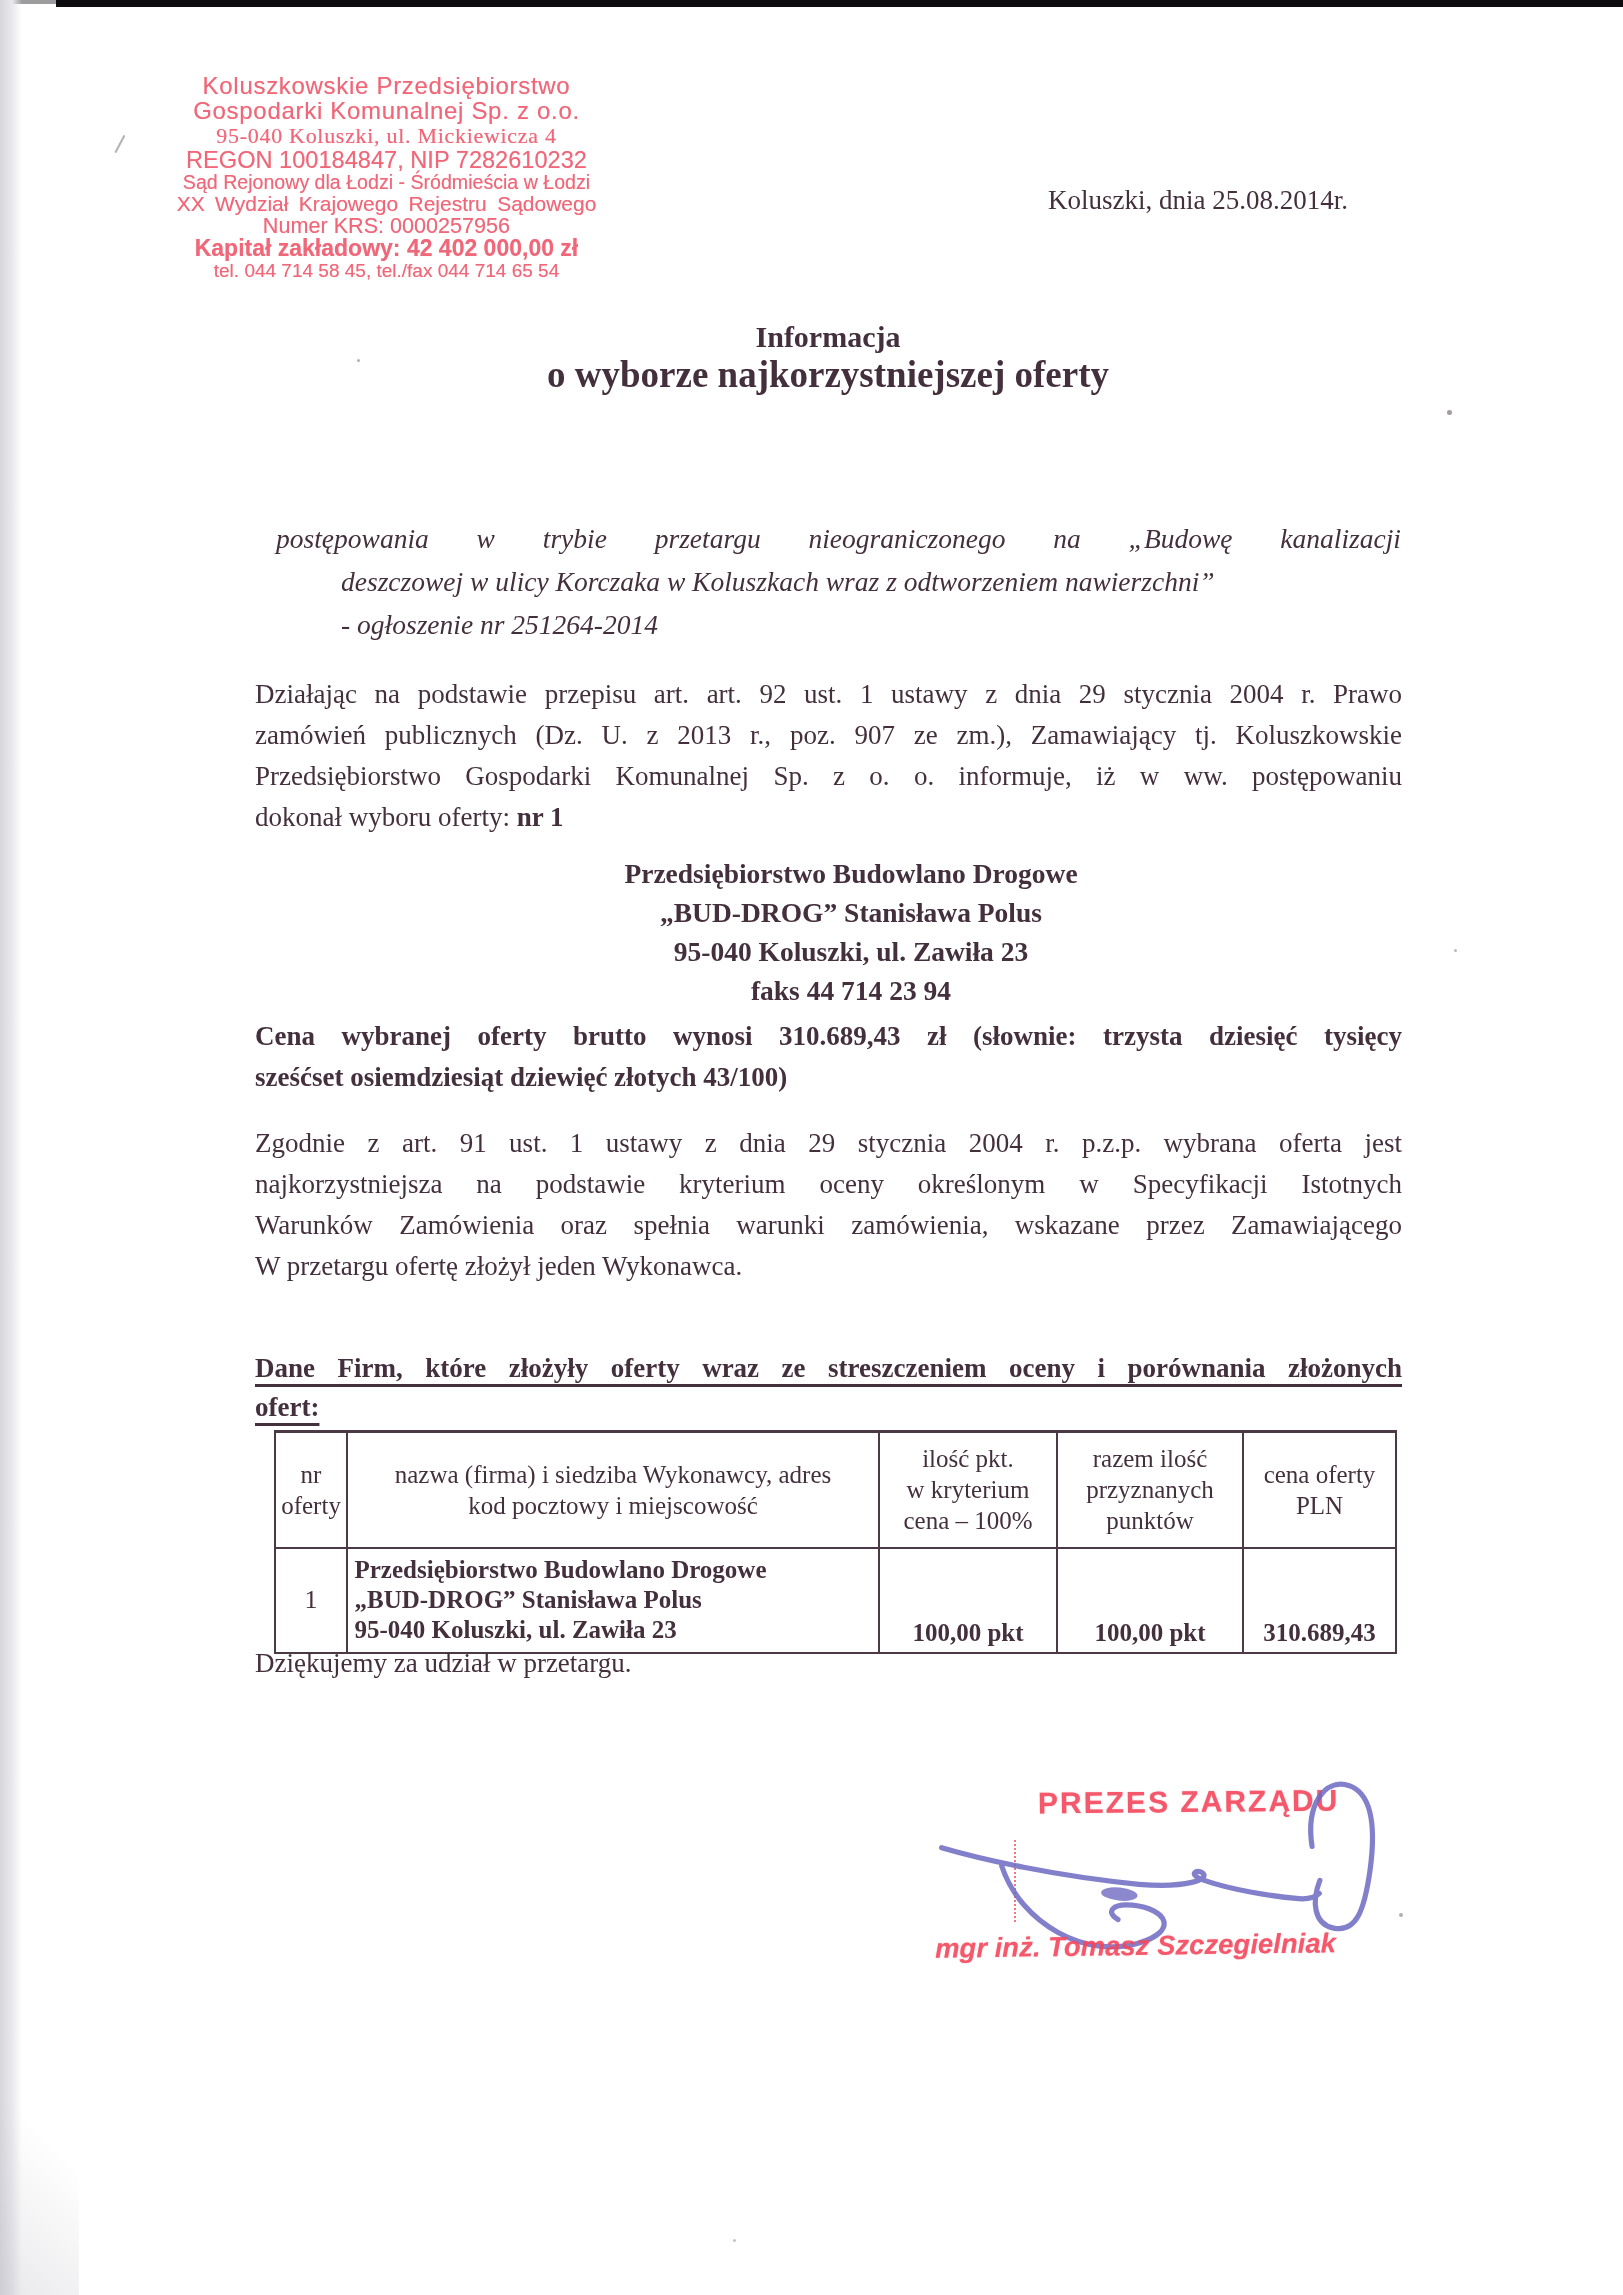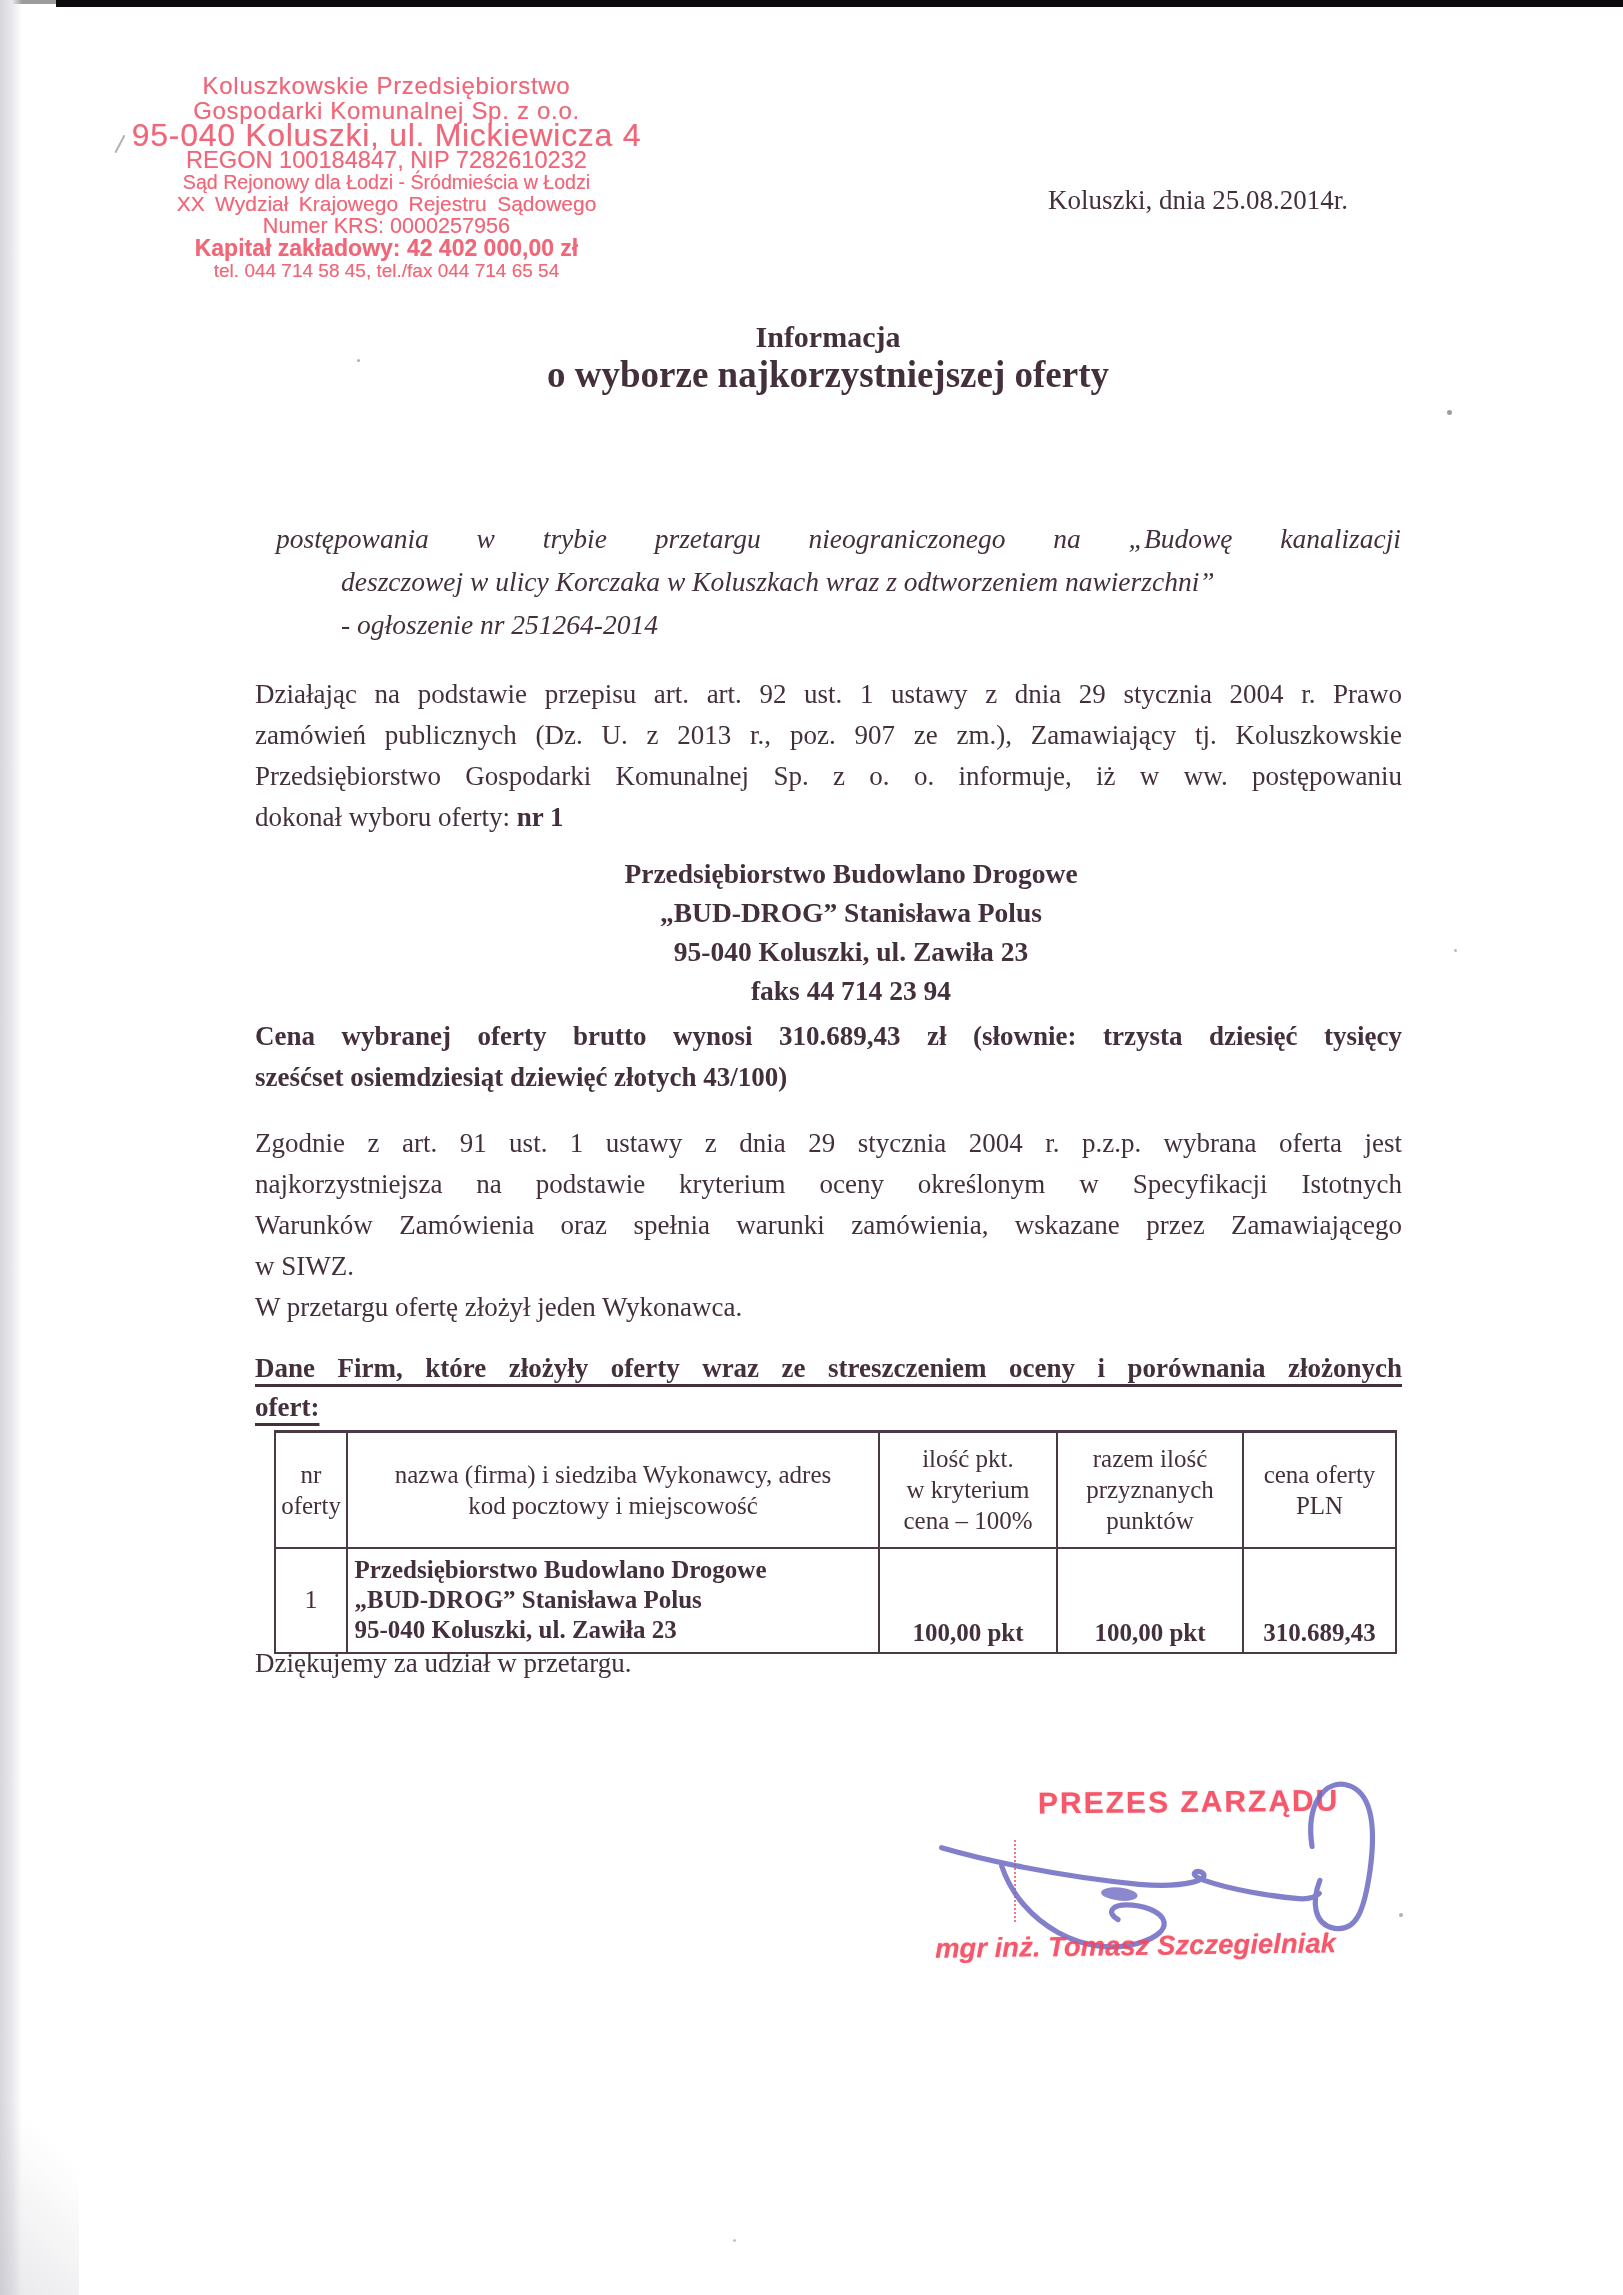--- a/index.html
+++ b/index.html
@@ -11,21 +11,21 @@
     background:linear-gradient(45deg,rgba(190,188,196,.35),rgba(245,244,246,0) 60%);}
   .top-bar{position:absolute;left:56px;top:0;width:1567px;height:7.2px;background:#0d0b0e;}
   .top-bar-l{position:absolute;left:0;top:0;width:56px;height:3.9px;background:#3a383c;opacity:.5;}
 
   
   .letterhead{position:absolute;left:128px;top:73px;width:517px;text-align:center;
     font-family:"Liberation Sans","DejaVu Sans",sans-serif;color:#ee5c6f;opacity:.93;
     text-shadow:0 0 0.7px rgba(238,92,111,.55);}
   .lh1{font-size:24px;line-height:25px;letter-spacing:0.7px;}
   .lh2{font-size:24px;line-height:25px;letter-spacing:0.7px;}
-  .lh3{font-size:32px;line-height:25px;letter-spacing:0.7px;}
+  .lh3{font-size:22px;line-height:25px;letter-spacing:0.7px;font-family:Liberation Serif, serif;}
   .lh4{font-size:23.6px;line-height:24px;}
   .lh5{font-size:19.6px;line-height:21px;}
   .lh6{font-size:21px;line-height:22px;word-spacing:4.6px;}
   .lh7{font-size:21.6px;line-height:22px;}
   .lh8{font-size:23px;line-height:23.6px;font-weight:600;}
   .lh9{font-size:19px;line-height:20px;}
 
   .date{position:absolute;left:1048px;top:185px;font-size:27px;color:#44303d;}
 
   .title-wrap{position:absolute;left:255px;top:318px;width:1146px;text-align:center;font-weight:bold;}
@@ -129,21 +129,20 @@
 
   <div class="para price">
     <div class="j">Cena wybranej oferty brutto wynosi 310.689,43 zł (słownie: trzysta dziesięć tysięcy</div>
     <div>sześćset osiemdziesiąt dziewięć złotych 43/100)</div>
   </div>
 
   <div class="para p2">
     <div class="j">Zgodnie z art. 91 ust. 1 ustawy z dnia 29 stycznia 2004 r. p.z.p. wybrana oferta jest</div>
     <div class="j">najkorzystniejsza na podstawie kryterium oceny określonym w Specyfikacji Istotnych</div>
     <div class="j">Warunków Zamówienia oraz spełnia warunki zamówienia, wskazane przez Zamawiającego</div>
-    <div>w SIWZ.</div>
     <div>W przetargu ofertę złożył jeden Wykonawca.</div>
   </div>
 
   <div class="para heading">
     <div class="j u">Dane Firm, które złożyły oferty wraz ze streszczeniem oceny i porównania złożonych</div>
     <div><span class="u">ofert:</span></div>
   </div>
 
   <table class="offers">
     <colgroup>

